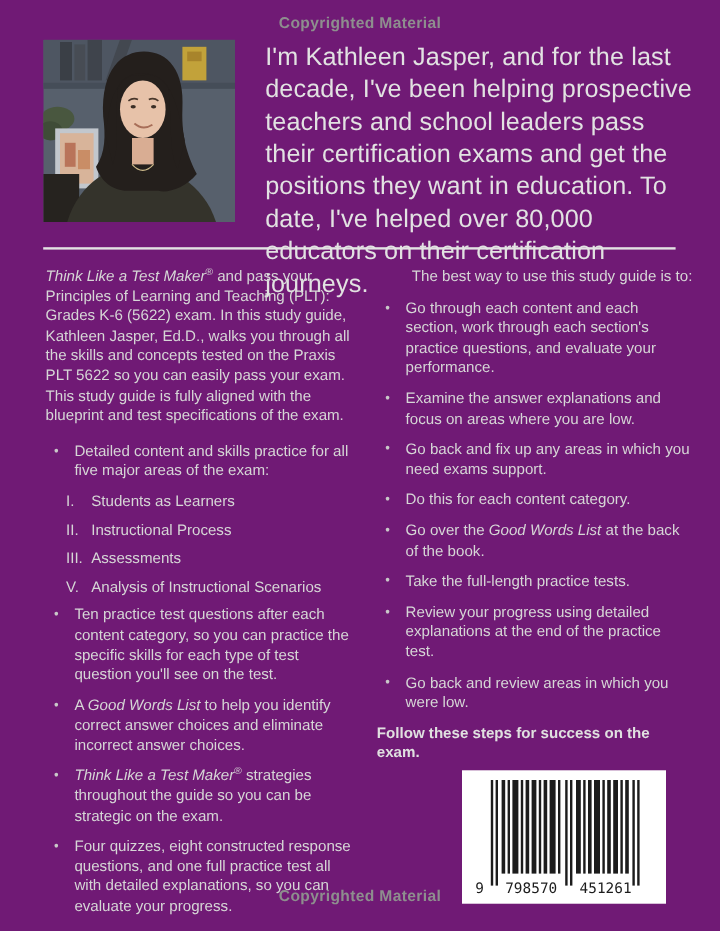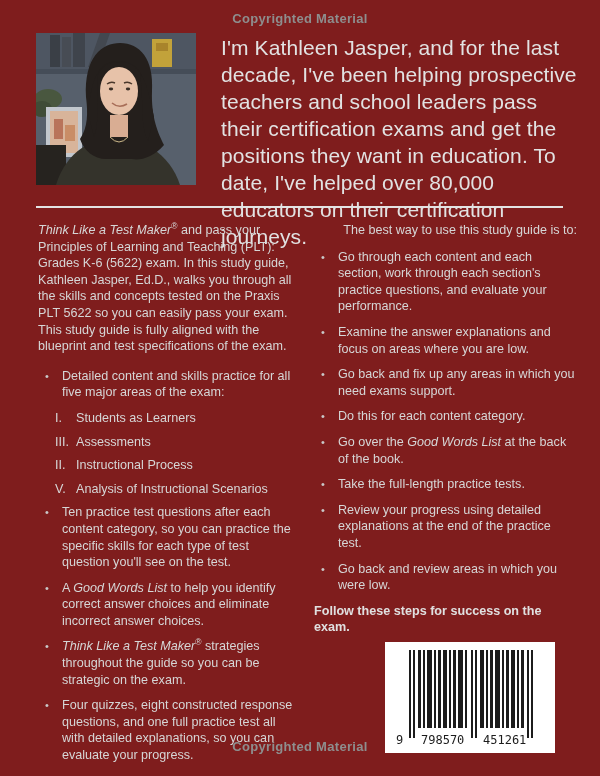--- a/index.html
+++ b/index.html
@@ -1,16 +1,16 @@
 <!DOCTYPE html>
 <html><head>
 <meta charset="utf-8">
 <style>
   html,body{margin:0;padding:0;background:#2c2a2b;}
-  .page{position:relative;width:600px;height:776px;background:#7f1d1d;overflow:hidden;
+  .page{position:relative;width:600px;height:776px;background:#701a75;overflow:hidden;
         font-family:"Liberation Sans",sans-serif;}
   .watermark{position:absolute;left:0;right:0;text-align:center;color:#8e8e8e;
              font-size:13px;font-weight:700;letter-spacing:.3px;}
   .wm-top{top:11px;}
   .wm-bottom{top:739px;}
   .photo{position:absolute;left:36px;top:33px;width:160px;height:152px;overflow:hidden;}
   .photo svg{display:block;width:100%;height:100%;}
   .intro{position:absolute;left:221px;top:34px;width:362px;font-size:21px;line-height:27px;
          color:#e2e2e2;letter-spacing:.1px;}
   .divider{position:absolute;left:36px;top:206px;width:527px;height:2px;background:#e3e3e3;}
@@ -83,26 +83,26 @@
         <span class="dot">•</span>
         <span><span>Detailed content and skills practice for all five major areas of the exam:</span><em></em><sup></sup><span></span></span>
       </li>
       <li>
         <ul class="roman">
           <li class="r">
               <span>I.</span>
               <span>Students as Learners</span>
             </li>
           <li class="r">
+              <span>II.</span>
+              <span>Instructional Process</span>
+            </li>
+          <li class="r">
               <span>III.</span>
               <span>Assessments</span>
-            </li>
-          <li class="r">
-              <span>II.</span>
-              <span>Instructional Process</span>
             </li>
           <li class="r">
               <span>V.</span>
               <span>Analysis of Instructional Scenarios</span>
             </li>
         </ul>
       </li>
       <li class="b">
         <span class="dot">•</span>
         <span><span>Ten practice test questions after each content category, so you can practice the specific skills for each type of test question you'll see on the test.</span><em></em><sup></sup><span></span></span>

